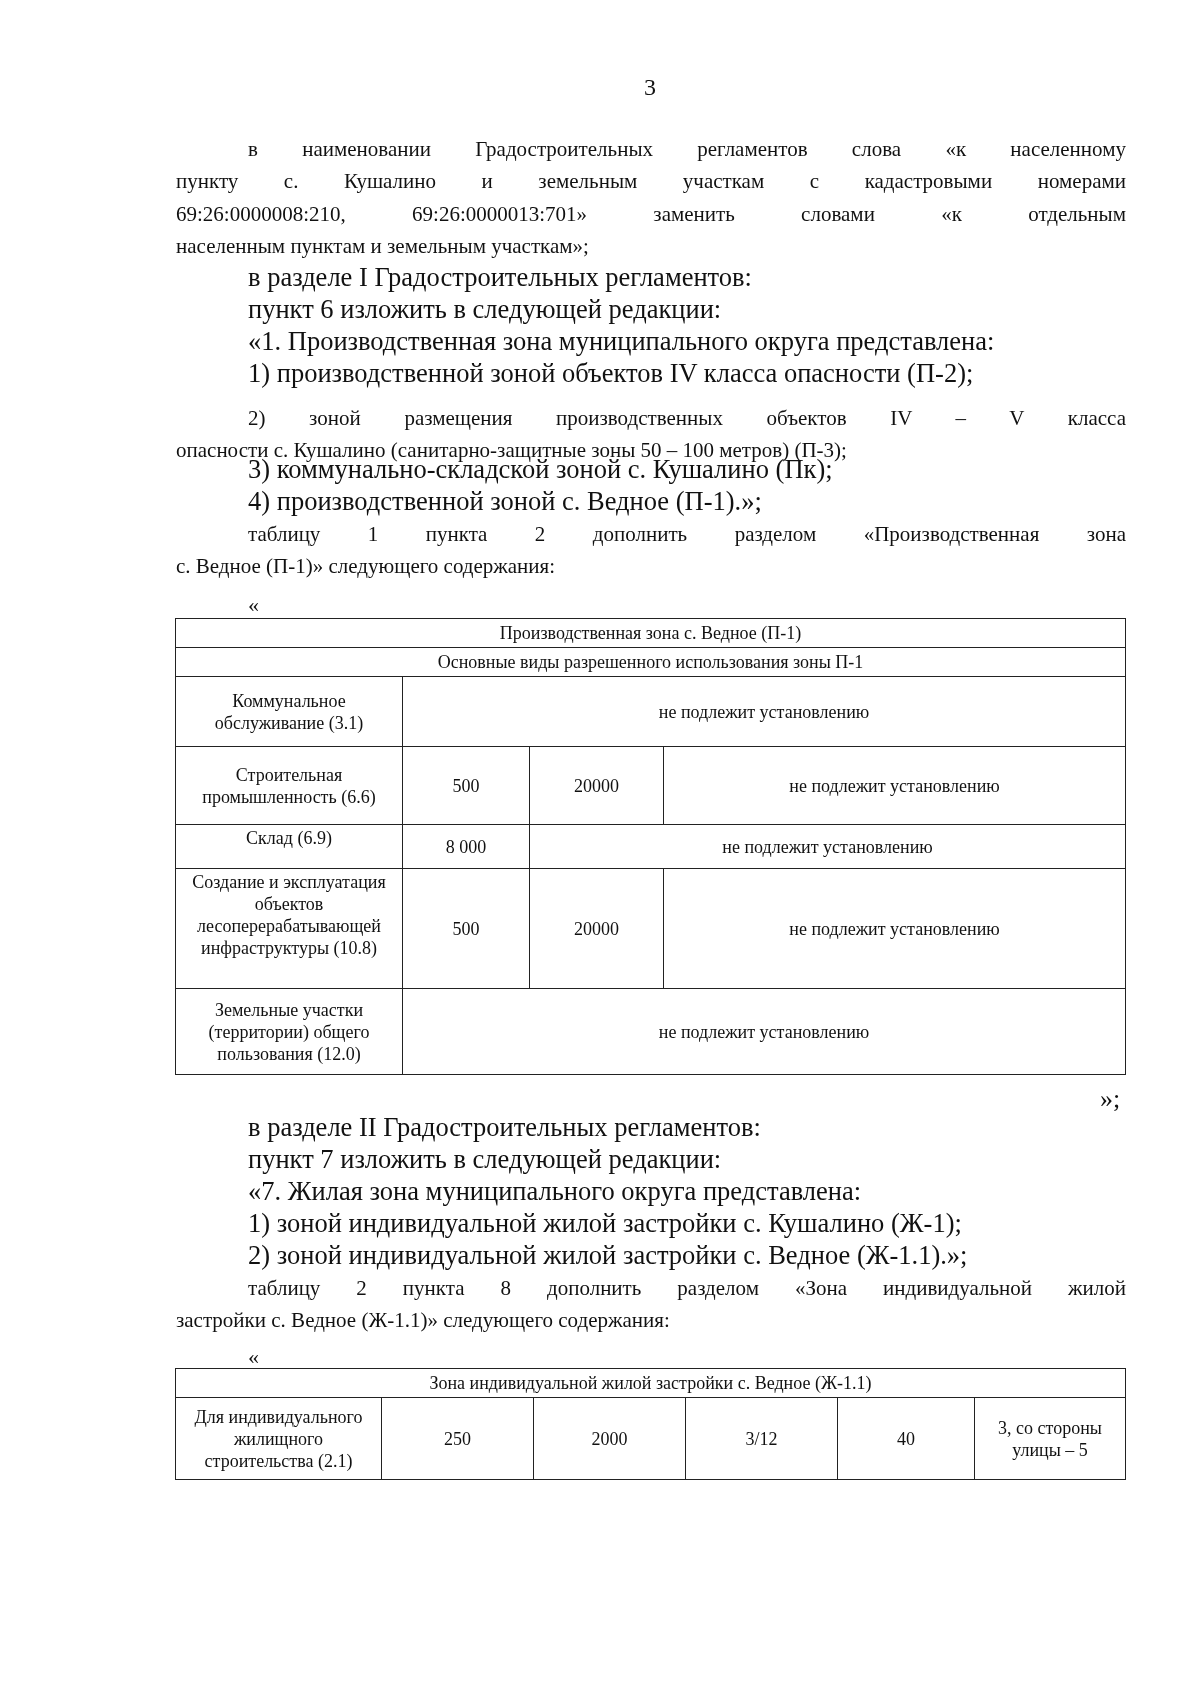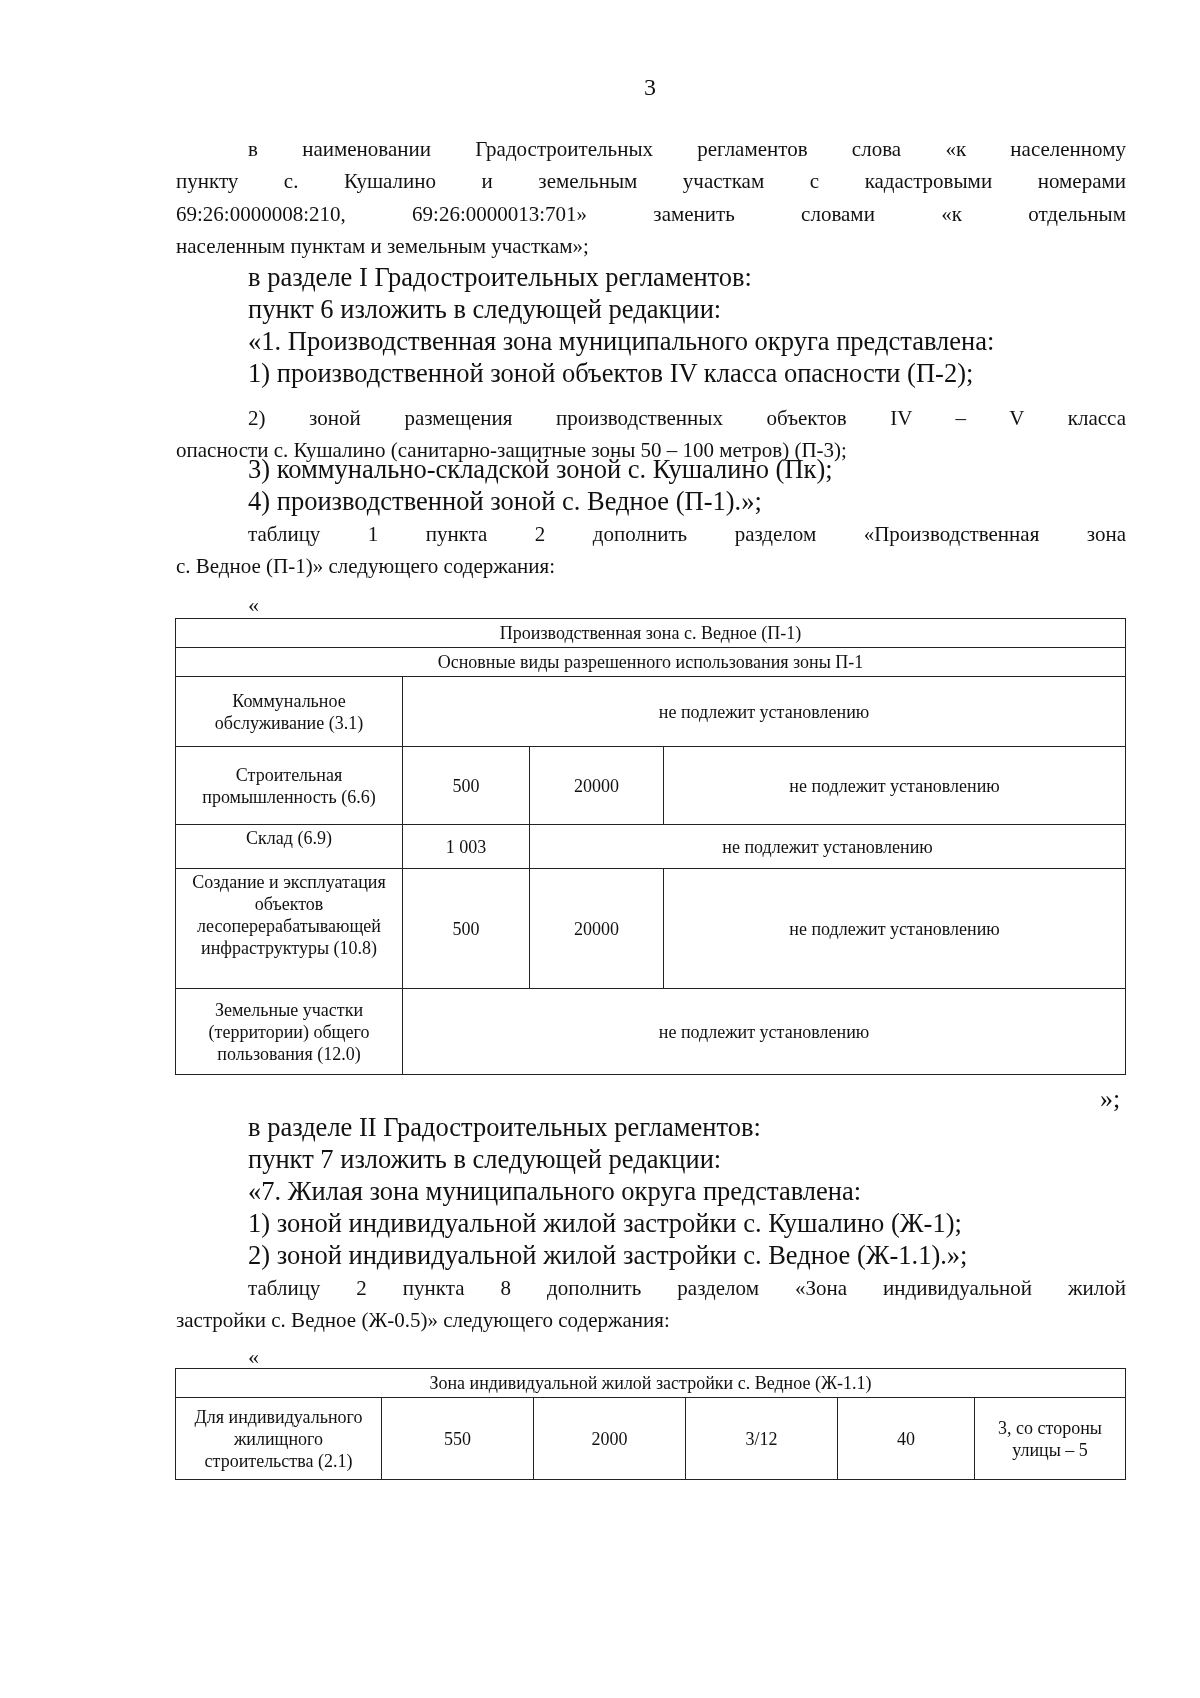--- a/index.html
+++ b/index.html
@@ -68,21 +68,21 @@
     <td colspan="3">не подлежит установлению</td>
   </tr>
   <tr style="height:78px;">
     <td>Строительная промышленность (6.6)</td>
     <td>500</td>
     <td>20000</td>
     <td>не подлежит установлению</td>
   </tr>
   <tr style="height:44px;">
     <td style="vertical-align:top; padding-top:2px;">Склад (6.9)</td>
-    <td>1 003</td>
+    <td>8 000</td>
     <td colspan="2">не подлежит установлению</td>
   </tr>
   <tr style="height:120px;">
     <td style="vertical-align:top; padding-top:2px;">Создание и эксплуатация объектов лесоперерабатывающей инфраструктуры (10.8)</td>
     <td>500</td>
     <td>20000</td>
     <td>не подлежит установлению</td>
   </tr>
   <tr style="height:86px;">
     <td style="padding:8px 14px;">Земельные участки (территории) общего пользования (12.0)</td>
@@ -94,40 +94,40 @@
 <div class="quote-mark" style="top:1084px; left:1100px; font-size:26px;">»;</div>
 
 <div class="line" style="top:1112px;">в разделе II Градостроительных регламентов:</div>
 <div class="line" style="top:1144px;">пункт 7 изложить в следующей редакции:</div>
 <div class="line" style="top:1176px;">«7. Жилая зона муниципального округа представлена:</div>
 <div class="line" style="top:1208px;">1) зоной индивидуальной жилой застройки с. Кушалино (Ж-1);</div>
 <div class="line" style="top:1240px;">2) зоной индивидуальной жилой застройки с. Ведное (Ж-1.1).»;</div>
 
 <div class="p" style="top:1272px;">
   <div class="just indent">таблицу 2 пункта 8 дополнить разделом «Зона индивидуальной жилой</div>
-  <div class="last">застройки с. Ведное (Ж-0.5)» следующего содержания:</div>
+  <div class="last">застройки с. Ведное (Ж-1.1)» следующего содержания:</div>
 </div>
 
 <div class="quote-mark" style="top:1344px; left:248px;">«</div>
 
 <table style="top:1368px; left:175px; width:950px;">
   <colgroup>
       <col style="width:206px">
       <col style="width:152px">
       <col style="width:152px">
       <col style="width:152px">
       <col style="width:137px">
       <col style="width:151px">
     </colgroup>
   <tbody>
       <tr class="hdr">
     <td colspan="6">Зона индивидуальной жилой застройки с. Ведное (Ж-1.1)</td>
   </tr>
   <tr style="height:82px;">
     <td>Для индивидуального жилищного строительства (2.1)</td>
-    <td>550</td>
+    <td>250</td>
     <td>2000</td>
     <td>3/12</td>
     <td>40</td>
     <td style="padding:0 12px;">3, со стороны улицы – 5</td>
   </tr>
 </tbody>
   </table>
 
 </body></html>

